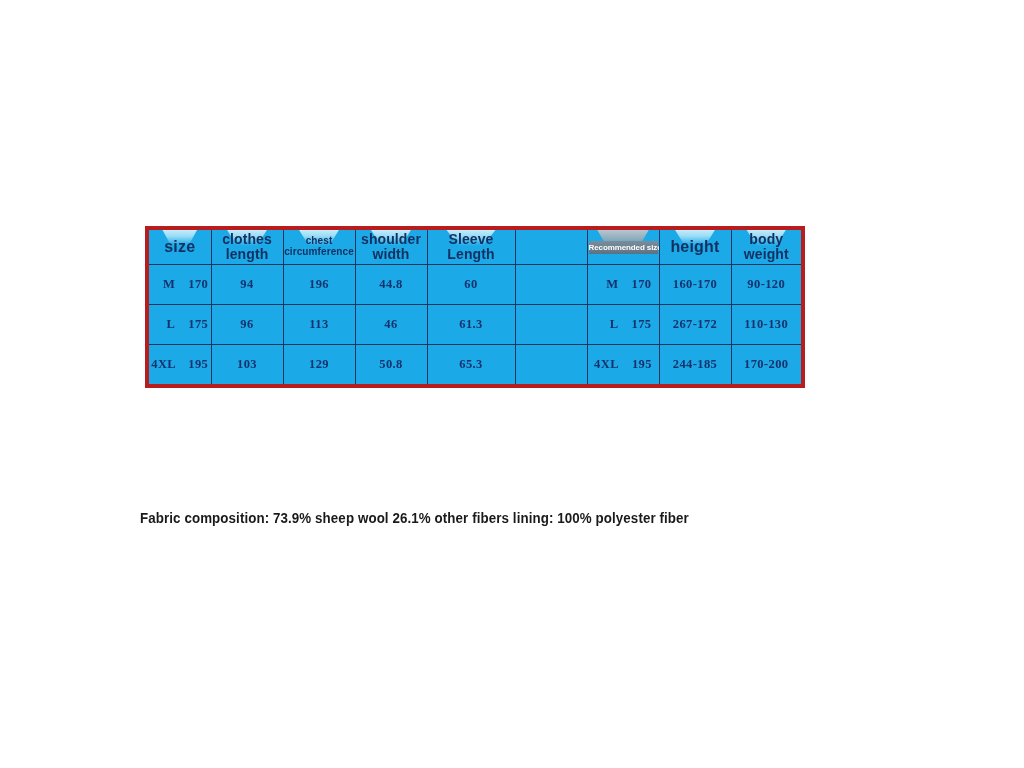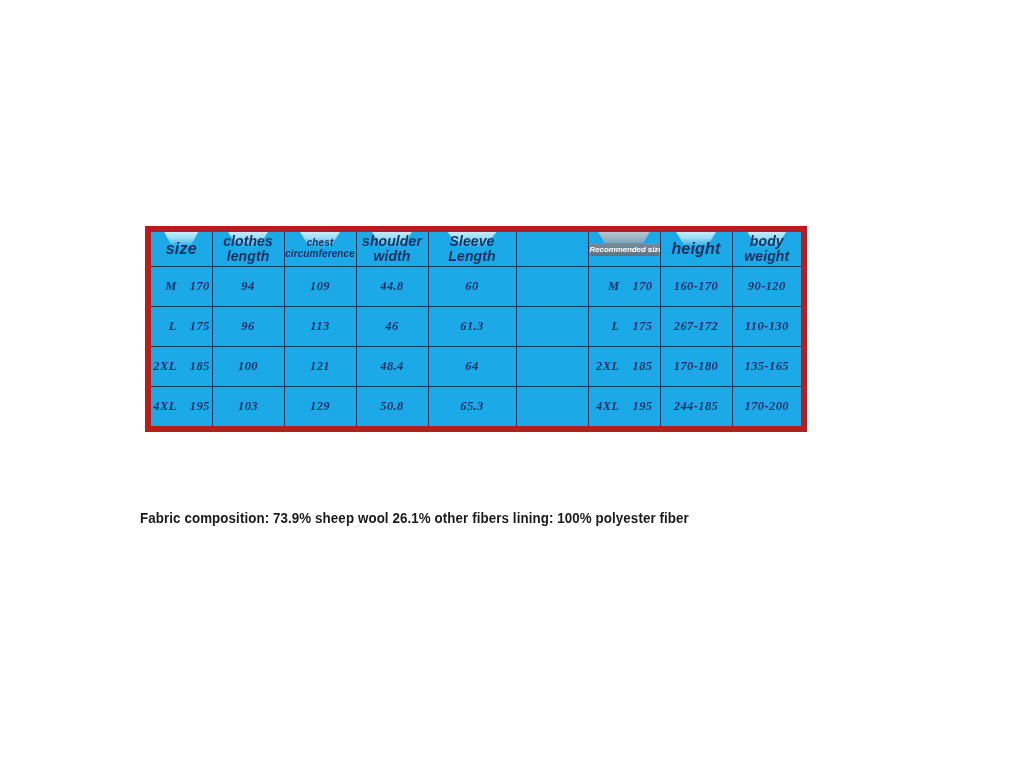--- a/index.html
+++ b/index.html
@@ -26,22 +26,21 @@
     left: 145px;
     top: 226px;
     width: 648px;
   }
 
   table.size-chart {
     border-collapse: collapse;
     width: 648px;
     table-layout: fixed;
     background: #000000;
-    border: 6px solid #b91c1c;
-    font-style: italic;
+    border: 4px solid #b91c1c;
   }
 
   table.size-chart td {
     border: 1px solid #16365d;
     background: #1BA9E8;
     text-align: center;
     vertical-align: middle;
     color: #14326b;
     padding: 0;
     position: relative;
@@ -226,21 +225,21 @@
         </tr>
 
       <tr class="data-row">
             <td>
               <span class="sz">
                 <span class="lab">M</span>
                 <span class="num">170</span>
               </span>
             </td>
             <td>94</td>
-            <td>109</td>
+            <td>196</td>
             <td>44.8</td>
             <td>60</td>
             <td></td>
             <td>
               <span class="sz">
                 <span class="lab">M</span>
                 <span class="num">170</span>
               </span>
             </td>
             <td>160-170</td>
@@ -259,41 +258,20 @@
             <td>61.3</td>
             <td></td>
             <td>
               <span class="sz">
                 <span class="lab">L</span>
                 <span class="num">175</span>
               </span>
             </td>
             <td>267-172</td>
             <td>110-130</td>
-          </tr>
-          <tr class="data-row">
-            <td>
-              <span class="sz">
-                <span class="lab">2XL</span>
-                <span class="num">185</span>
-              </span>
-            </td>
-            <td>100</td>
-            <td>121</td>
-            <td>48.4</td>
-            <td>64</td>
-            <td></td>
-            <td>
-              <span class="sz">
-                <span class="lab">2XL</span>
-                <span class="num">185</span>
-              </span>
-            </td>
-            <td>170-180</td>
-            <td>135-165</td>
           </tr>
           <tr class="data-row">
             <td>
               <span class="sz">
                 <span class="lab">4XL</span>
                 <span class="num">195</span>
               </span>
             </td>
             <td>103</td>
             <td>129</td>

